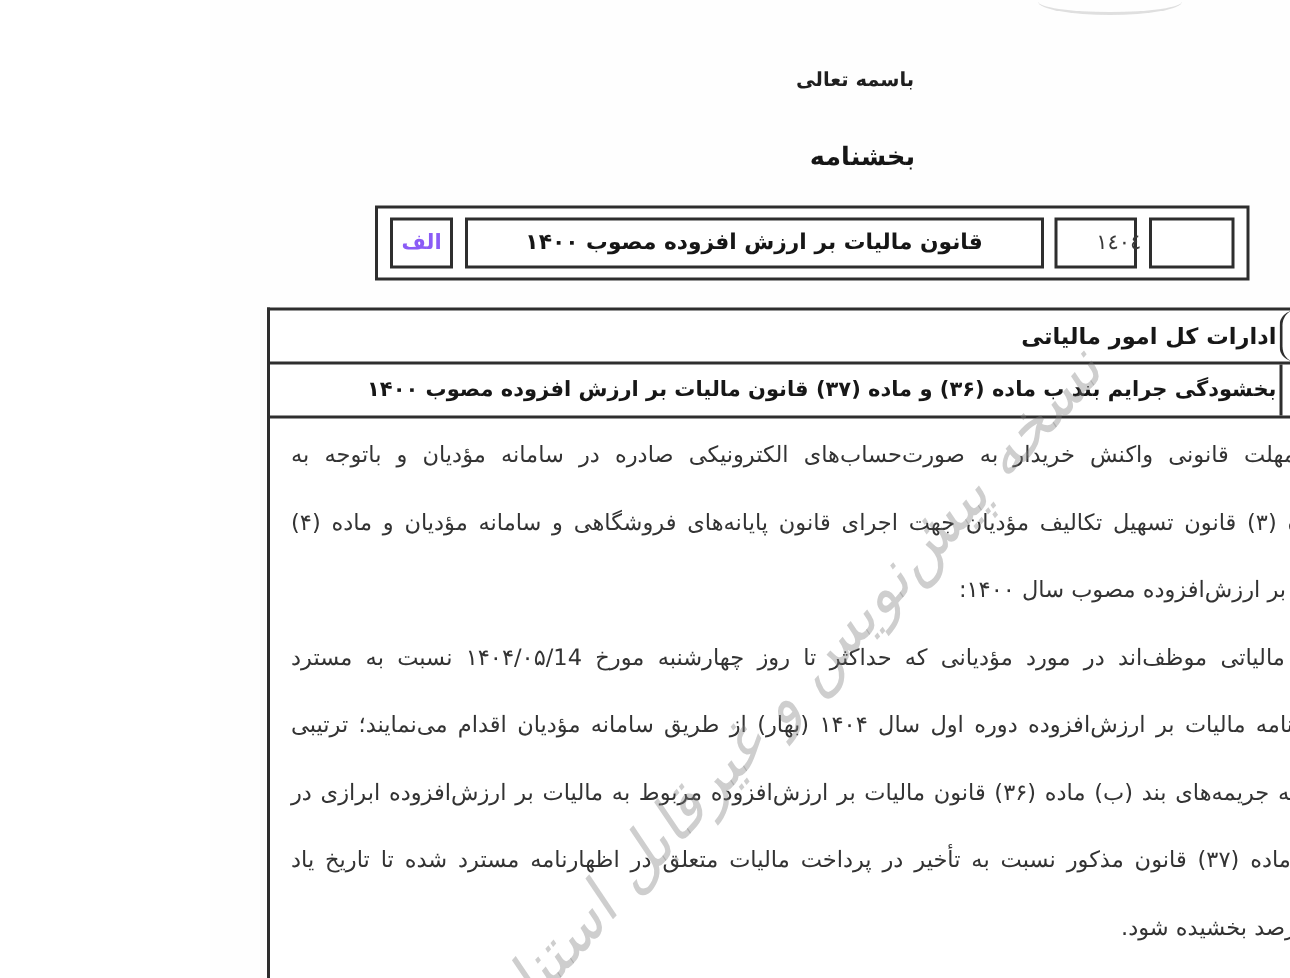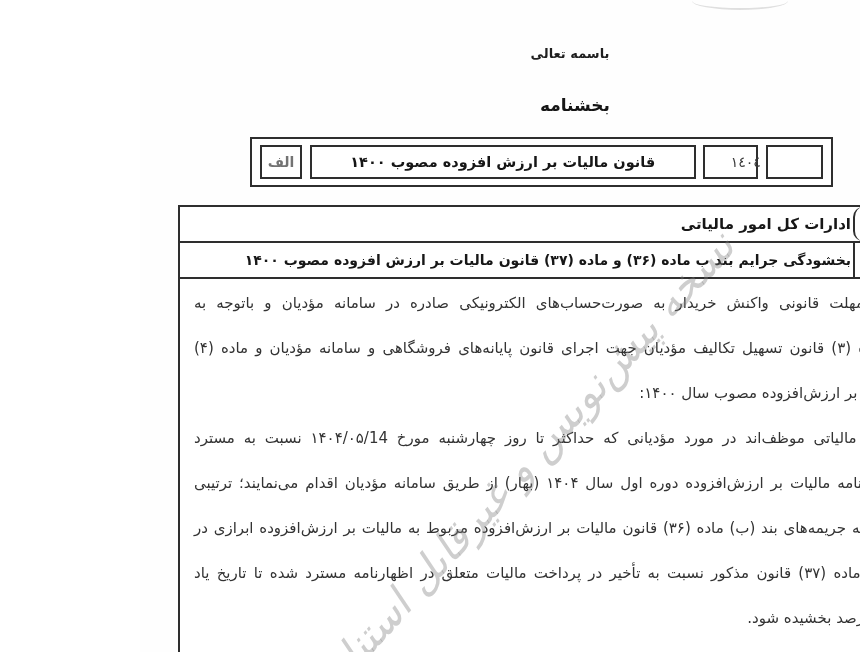--- a/index.html
+++ b/index.html
@@ -52,21 +52,21 @@
     height: 34px;
     border: 2px solid #2e2e2e;
     display: flex;
     align-items: center;
     justify-content: center;
     background: #fff;
   }
   .hb-empty { width: 57px; }
   .hb-year  { width: 55px; font-size: 14px; color: #3a3a3a; letter-spacing: 1px; padding-left: 30px; }
   .hb-title { width: 386px; font-weight: bold; font-size: 14.5px; color: #161616; }
-  .hb-alef  { width: 42px; font-weight: bold; font-size: 14px; color: #737373; text-align: right; }
+  .hb-alef  { width: 42px; font-weight: bold; font-size: 14px; color: #8b5cf6; text-align: right; }
 
   
   .info-table {
     position: absolute;
     top: 205px; left: 38px;
     width: 782px; height: 447px;
     border: 2px solid #2e2e2e;
     border-bottom: none;
     background: #fff;
   }

